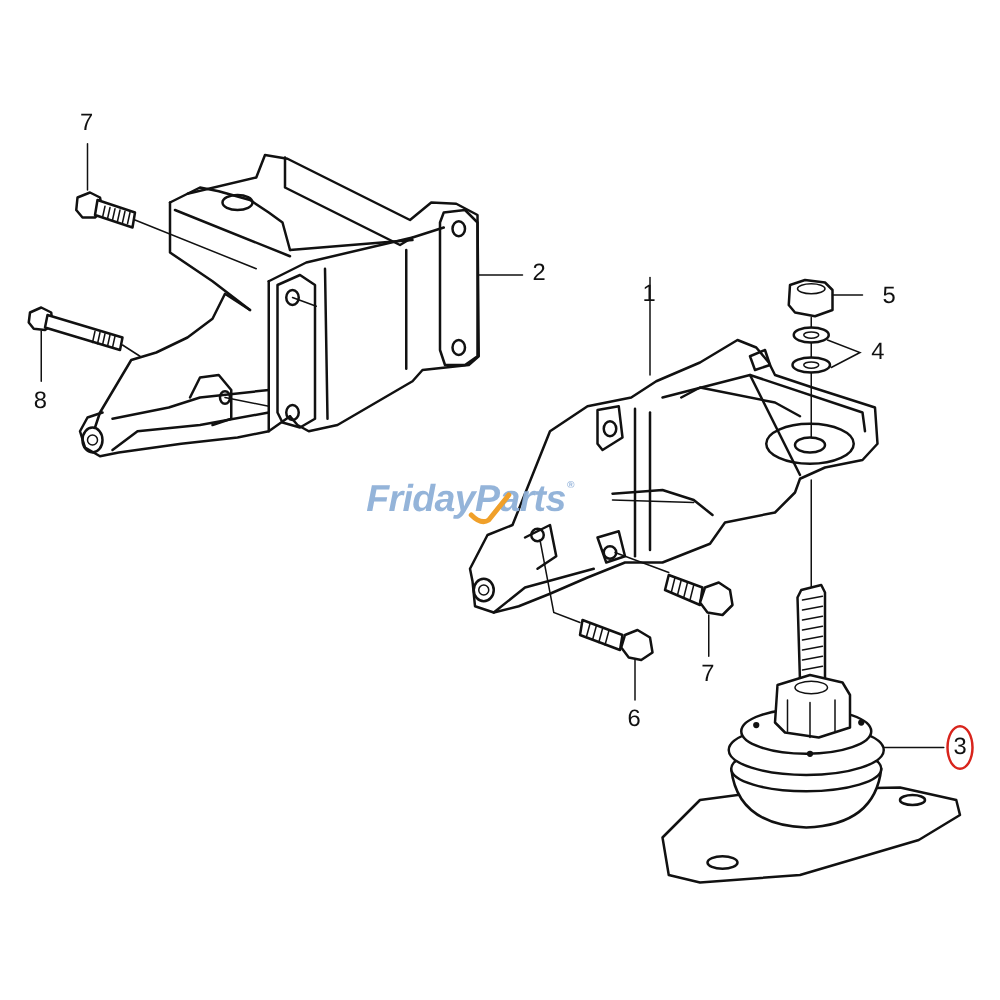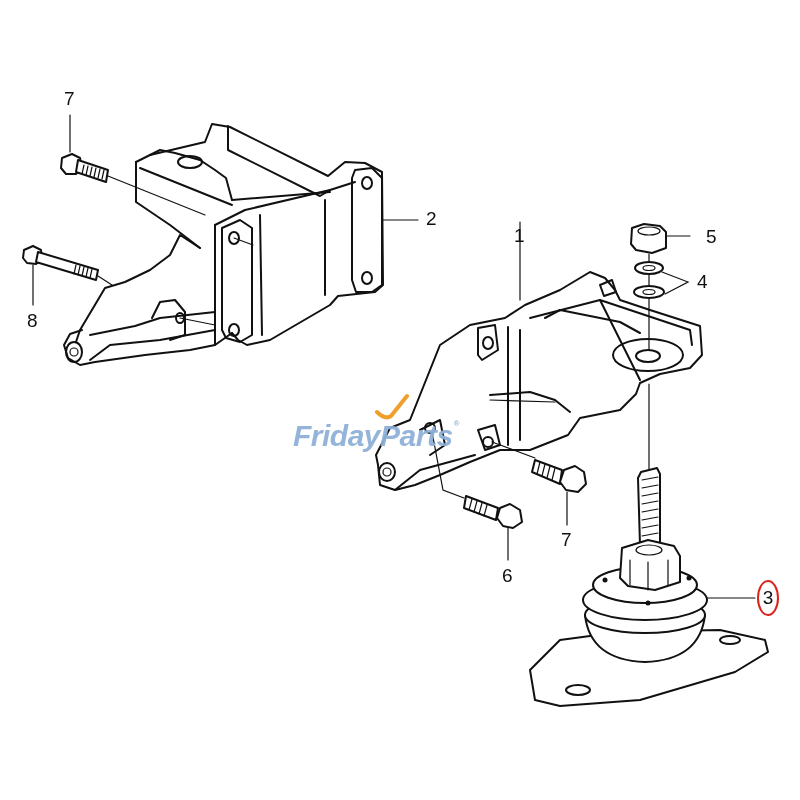--- a/index.html
+++ b/index.html
@@ -1,20 +1,20 @@
 <!DOCTYPE html>
 <html><head>
   <meta charset="utf-8">
   <style>
     html, body { margin: 0; padding: 0; background: #ffffff; }
     body { width: 800px; height: 800px; overflow: hidden; position: relative; font-family: "Liberation Sans", sans-serif; }
     #stage { position: absolute; left: 0; top: 0; width: 800px; height: 800px; }
     .callout { position: absolute; font-family: "Liberation Sans", sans-serif; font-size: 19px; color: #111; line-height: 1; }
     .callout.circled { border: 2px solid #d8241c; border-radius: 50%; padding: 2px 3px; left: 757px; top: 580px; width: 12px; text-align: center; height: 28px; line-height: 28px; box-sizing: content-box; }
-    .watermark { position: absolute; left: 293px; top: 383px; font-family: "Liberation Sans", sans-serif; font-weight: bold; font-style: italic; font-size: 30px; letter-spacing: -0.5px; color: #8fb0d8; opacity: 0.95; pointer-events: none; margin-top: 36px; }
+    .watermark { position: absolute; left: 293px; top: 383px; font-family: "Liberation Sans", sans-serif; font-weight: bold; font-style: italic; font-size: 30px; letter-spacing: -0.5px; color: #8fb0d8; opacity: 0.95; pointer-events: none; }
     .watermark .reg { font-size: 8px; vertical-align: top; margin-left: 1px; }
     svg .ln { fill: none; stroke: #111; stroke-width: 2; stroke-linejoin: round; stroke-linecap: round; }
     svg .thin { fill: none; stroke: #111; stroke-width: 1.2; stroke-linecap: round; }
     svg .fillw { fill: #fff; stroke: #111; stroke-width: 2; stroke-linejoin: round; }
   </style>
 </head>
 <body>
 
 <div id="stage">
   <svg width="800" height="800" viewBox="0 0 800 800">

